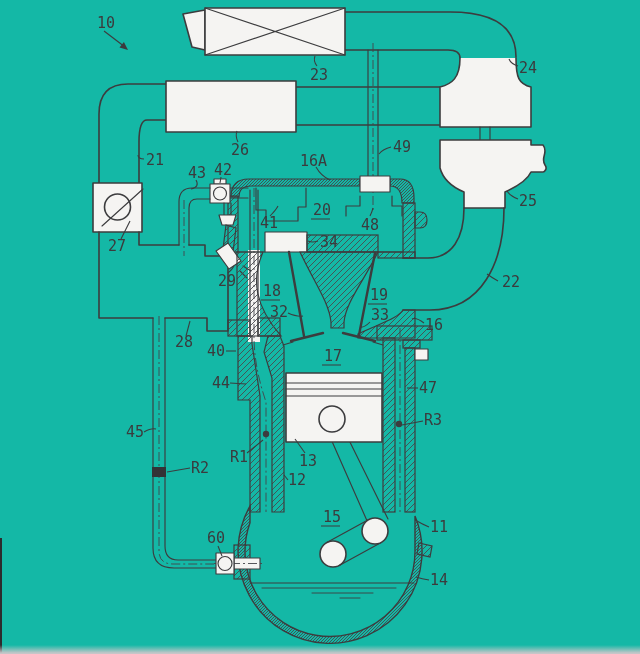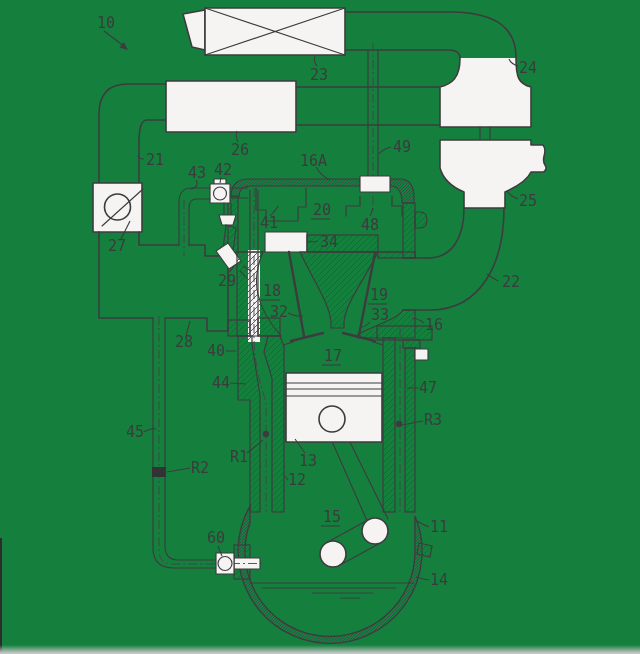--- a/index.html
+++ b/index.html
@@ -1,16 +1,16 @@
 <!DOCTYPE html>
 <html><head>
 <meta charset="utf-8">
 <style>
   html,body{margin:0;padding:0;background:#e9e8e6;}
-  #stage{position:relative;width:640px;height:654px;background:#15803d;overflow:hidden;
+  #stage{position:relative;width:640px;height:654px;background:#14b8a6;overflow:hidden;
          font-family:"DejaVu Sans Mono", monospace;}
   svg{display:block}
   .ink{stroke:#3c3c3e;fill:none;stroke-width:1.6;stroke-linecap:round;stroke-linejoin:round;}
   .thin{stroke-width:1.15;}
   .thick{stroke-width:2.4;}
   .fillbg{fill:#f5f4f2;}
   .hatch{fill:url(#p1);stroke:#3c3c3e;stroke-width:1.2;}
   .knurl{fill:url(#p2);stroke:#3c3c3e;stroke-width:1.2;}
   .dashdot{stroke:#44444a;stroke-width:0.9;fill:none;stroke-dasharray:9 3 2 3;}
   .lead{stroke:#3c3c3e;stroke-width:1.05;fill:none;}

